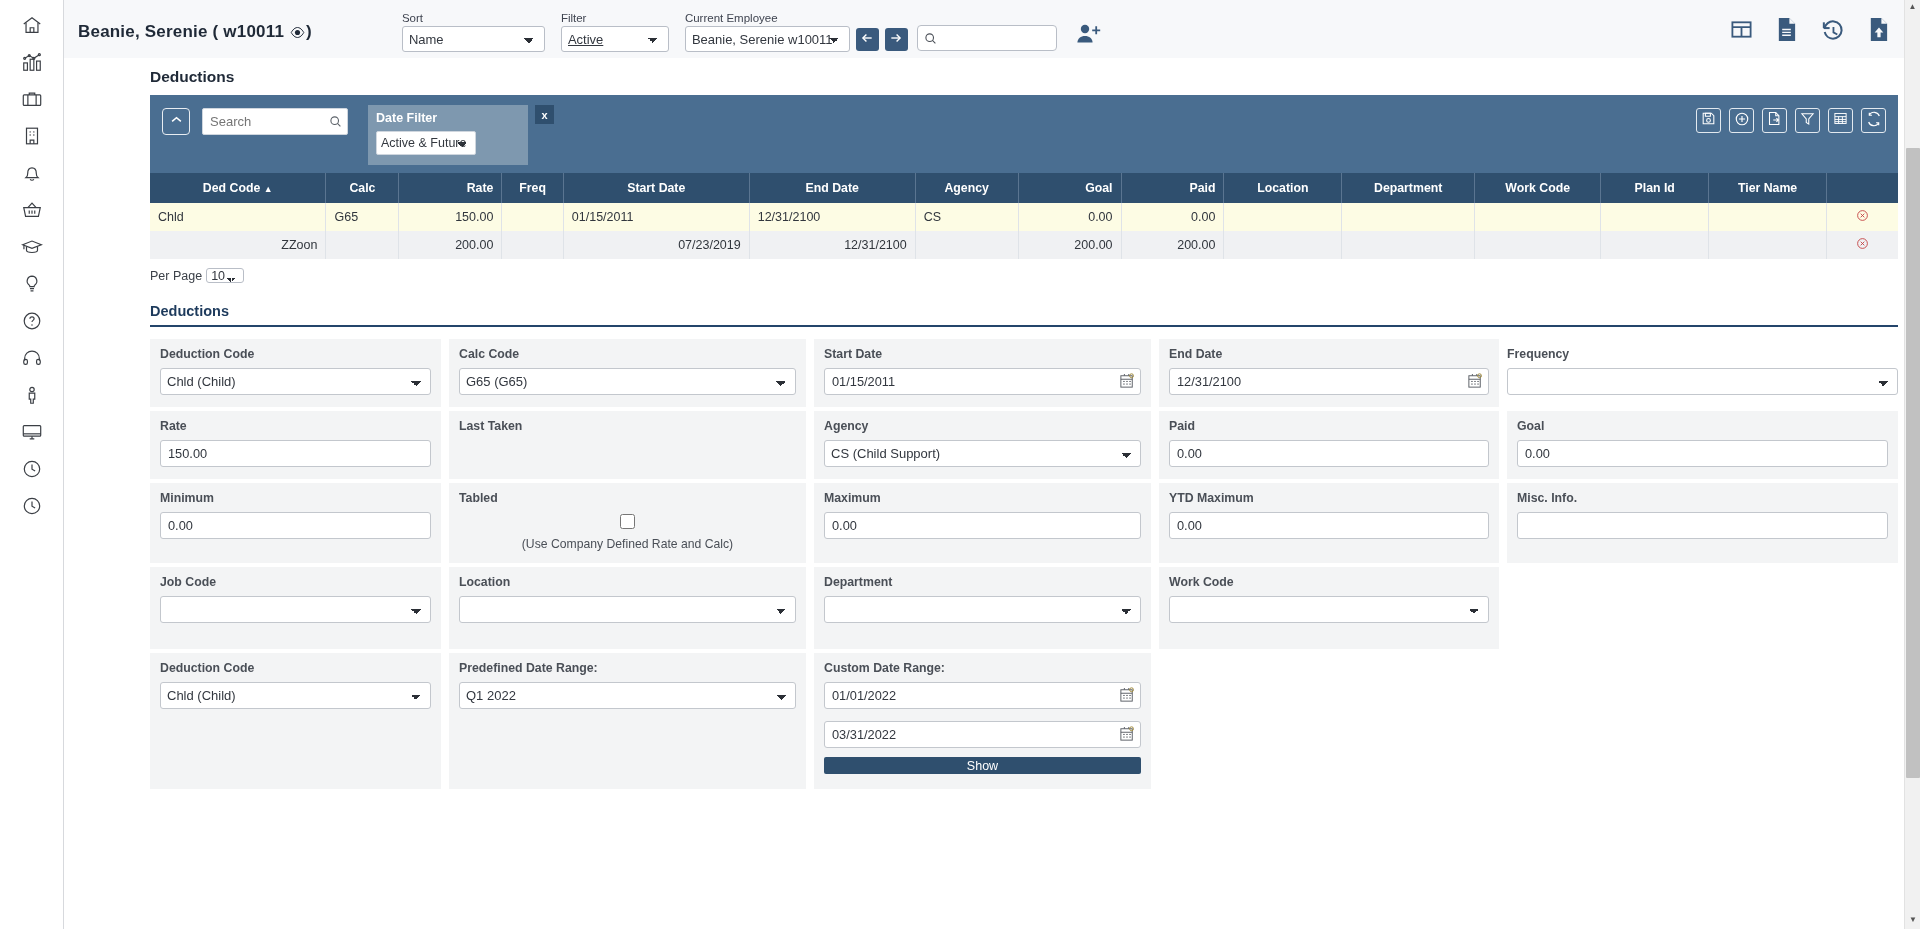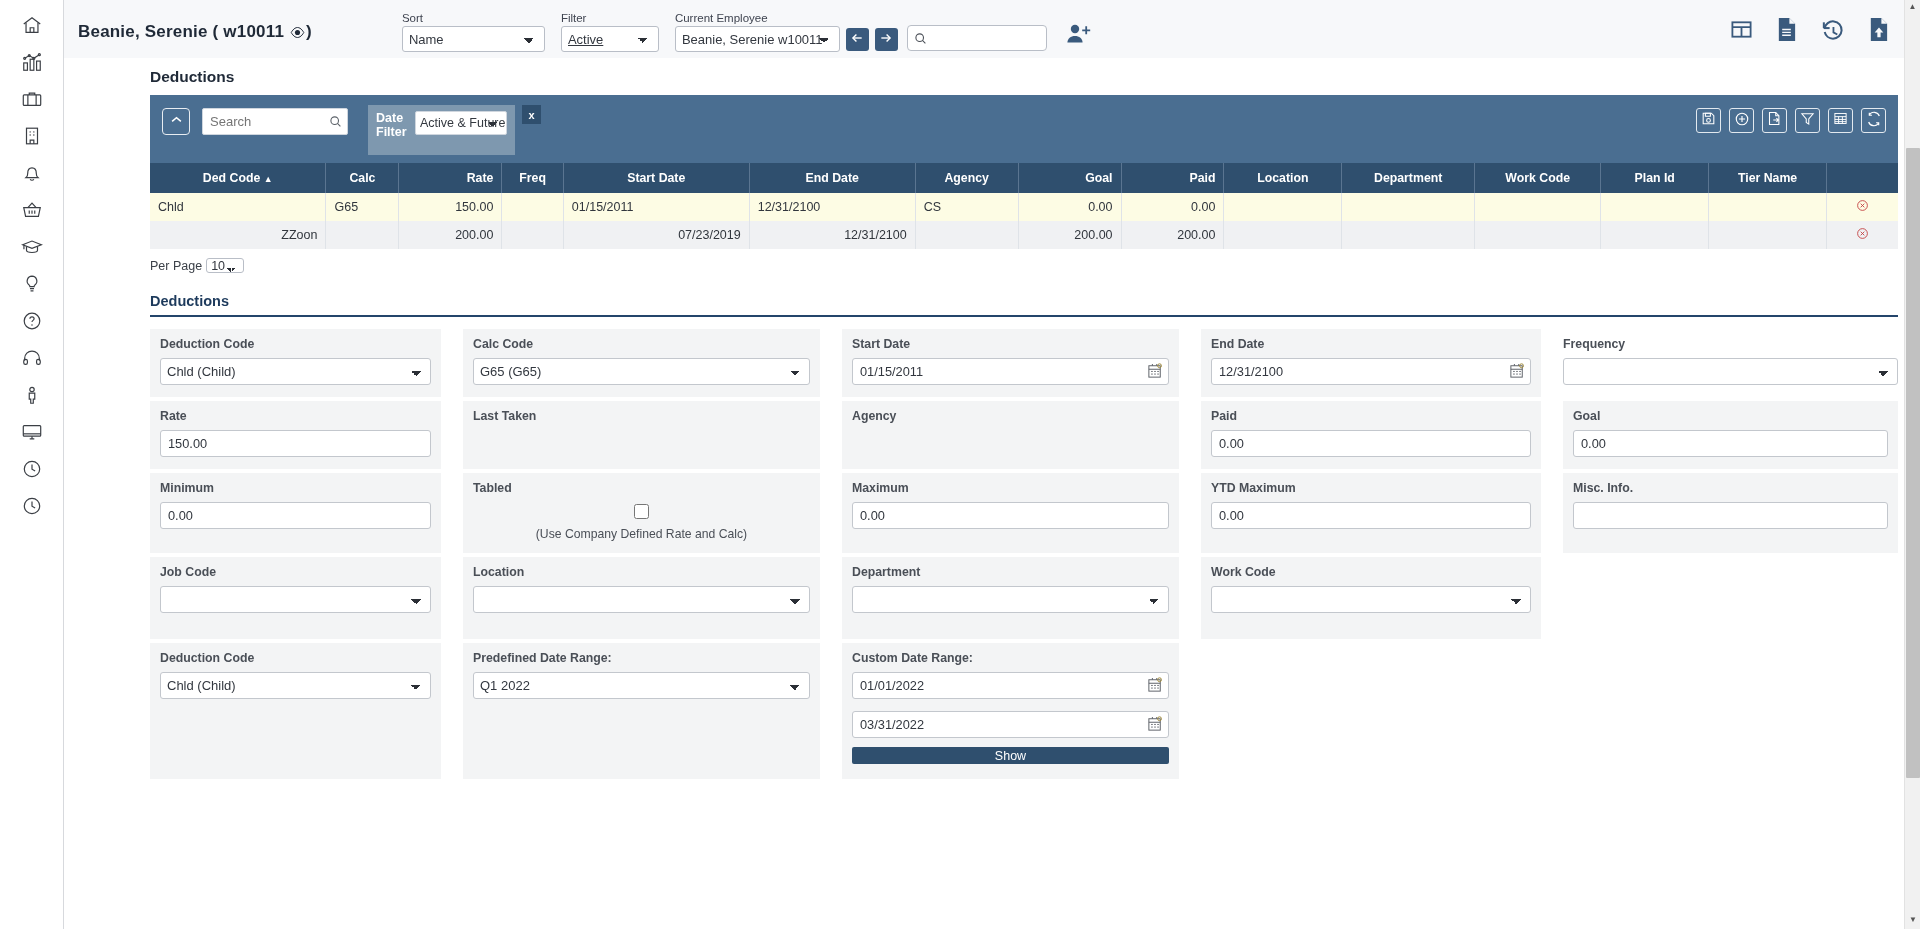--- a/index.html
+++ b/index.html
@@ -60,21 +60,21 @@
     padding: 0 4px 0 6px;
     -webkit-appearance: none; appearance: none;
     background-image:
       linear-gradient(45deg, transparent 50%, #2b2f36 50%),
       linear-gradient(135deg, #2b2f36 50%, transparent 50%);
     background-position: calc(100% - 15px) 11px, calc(100% - 10px) 11px;
     background-size: 5px 5px, 5px 5px;
     background-repeat: no-repeat;
   }
   #sort-select { width: 143px; }
-  #filter-select { width: 98px; text-decoration: underline; }
+  #filter-select { width: 108px; text-decoration: underline; }
   #emp-select { width: 165px; }
 
   .navbtn {
     width: 23px; height: 23px; margin-left: 6px; margin-bottom: 1px;
     background: #3a5a7d; border-radius: 3px;
     display: flex; align-items: center; justify-content: center;
     cursor: pointer; flex: 0 0 23px;
   }
   #search-wrap {
     margin-left: 9px; margin-bottom: 1px;
@@ -126,21 +126,21 @@
     margin-top: 3px;
   }
   #grid-search input {
     width: 100%; height: 100%; border: 1px solid #cfd6de; border-radius: 2px;
     padding: 0 24px 0 7px; font-size: 13px; background: #fff;
     font-family: "Liberation Sans", sans-serif; color: #33383f;
   }
   #grid-search .mag { position: absolute; right: 6px; top: 6px; }
   #date-filter-box {
     margin-left: 20px; background: #7e98af; padding: 6px 8px 10px 8px;
-    display: flex; flex-direction: row; width: 147px; position: relative;
+    display: flex; flex-direction: column; width: 160px; position: relative;
   }
   #date-filter-box .dfl {
     font-size: 12.5px; font-weight: bold; color: #ffffff; margin-bottom: 6px;
   }
   #date-filter-box select {
     height: 24px; border: 1px solid #cfd6de; border-radius: 2px;
     background: #fff; font-size: 12.5px; color: #33383f; width: 100px;
     font-family: "Liberation Sans", sans-serif; padding-left: 4px;
     -webkit-appearance: none; appearance: none;
     background-image:
@@ -195,21 +195,21 @@
     font-family: "Liberation Sans", sans-serif; color: #32373f;
     -webkit-appearance: none; appearance: none;
     background-image:
       linear-gradient(45deg, transparent 50%, #2b2f36 50%),
       linear-gradient(135deg, #2b2f36 50%, transparent 50%);
     background-position: calc(100% - 12px) 9px, calc(100% - 7px) 9px;
     background-size: 4px 4px, 4px 4px; background-repeat: no-repeat;
   }
 
   
-  .form-row { display: flex; gap: 22px; margin-bottom: 4px; }
+  .form-row { display: flex; gap: 8px; margin-bottom: 4px; }
   .fcell {
     background: #f3f4f5; padding: 8px 10px 12px 10px;
     display: flex; flex-direction: column; min-width: 0;
   }
   .fcell .flab {
     font-size: 12.3px; font-weight: bold; color: #4a4f57; margin-bottom: 7px;
   }
   .fcell input[type=text] {
     height: 27px; border: 1px solid #c3c7cd; border-radius: 3px;
     background: #fff; font-size: 12.8px; padding: 0 7px; color: #32373f;
@@ -710,20 +710,21 @@
       <div class="form-row">
         <div class="fcell" style="flex:0 0 291px">
           <span class="flab">Rate</span>
           <input type="text" value="150.00" style="">
         </div>
         <div class="fcell" style="flex:0 0 357px">
           <span class="flab">Last Taken</span>
         </div>
         <div class="fcell" style="flex:0 0 337px">
           <span class="flab">Agency</span>
+          <select id="f-agency"><option value="CS (Child Support)">CS (Child Support)</option></select>
         </div>
         <div class="fcell" style="flex:0 0 340px">
           <span class="flab">Paid</span>
           <input type="text" value="0.00" style="">
         </div>
         <div class="fcell" style="flex:1 1 auto">
           <span class="flab">Goal</span>
           <input type="text" value="0.00" style="">
         </div>
       </div>

